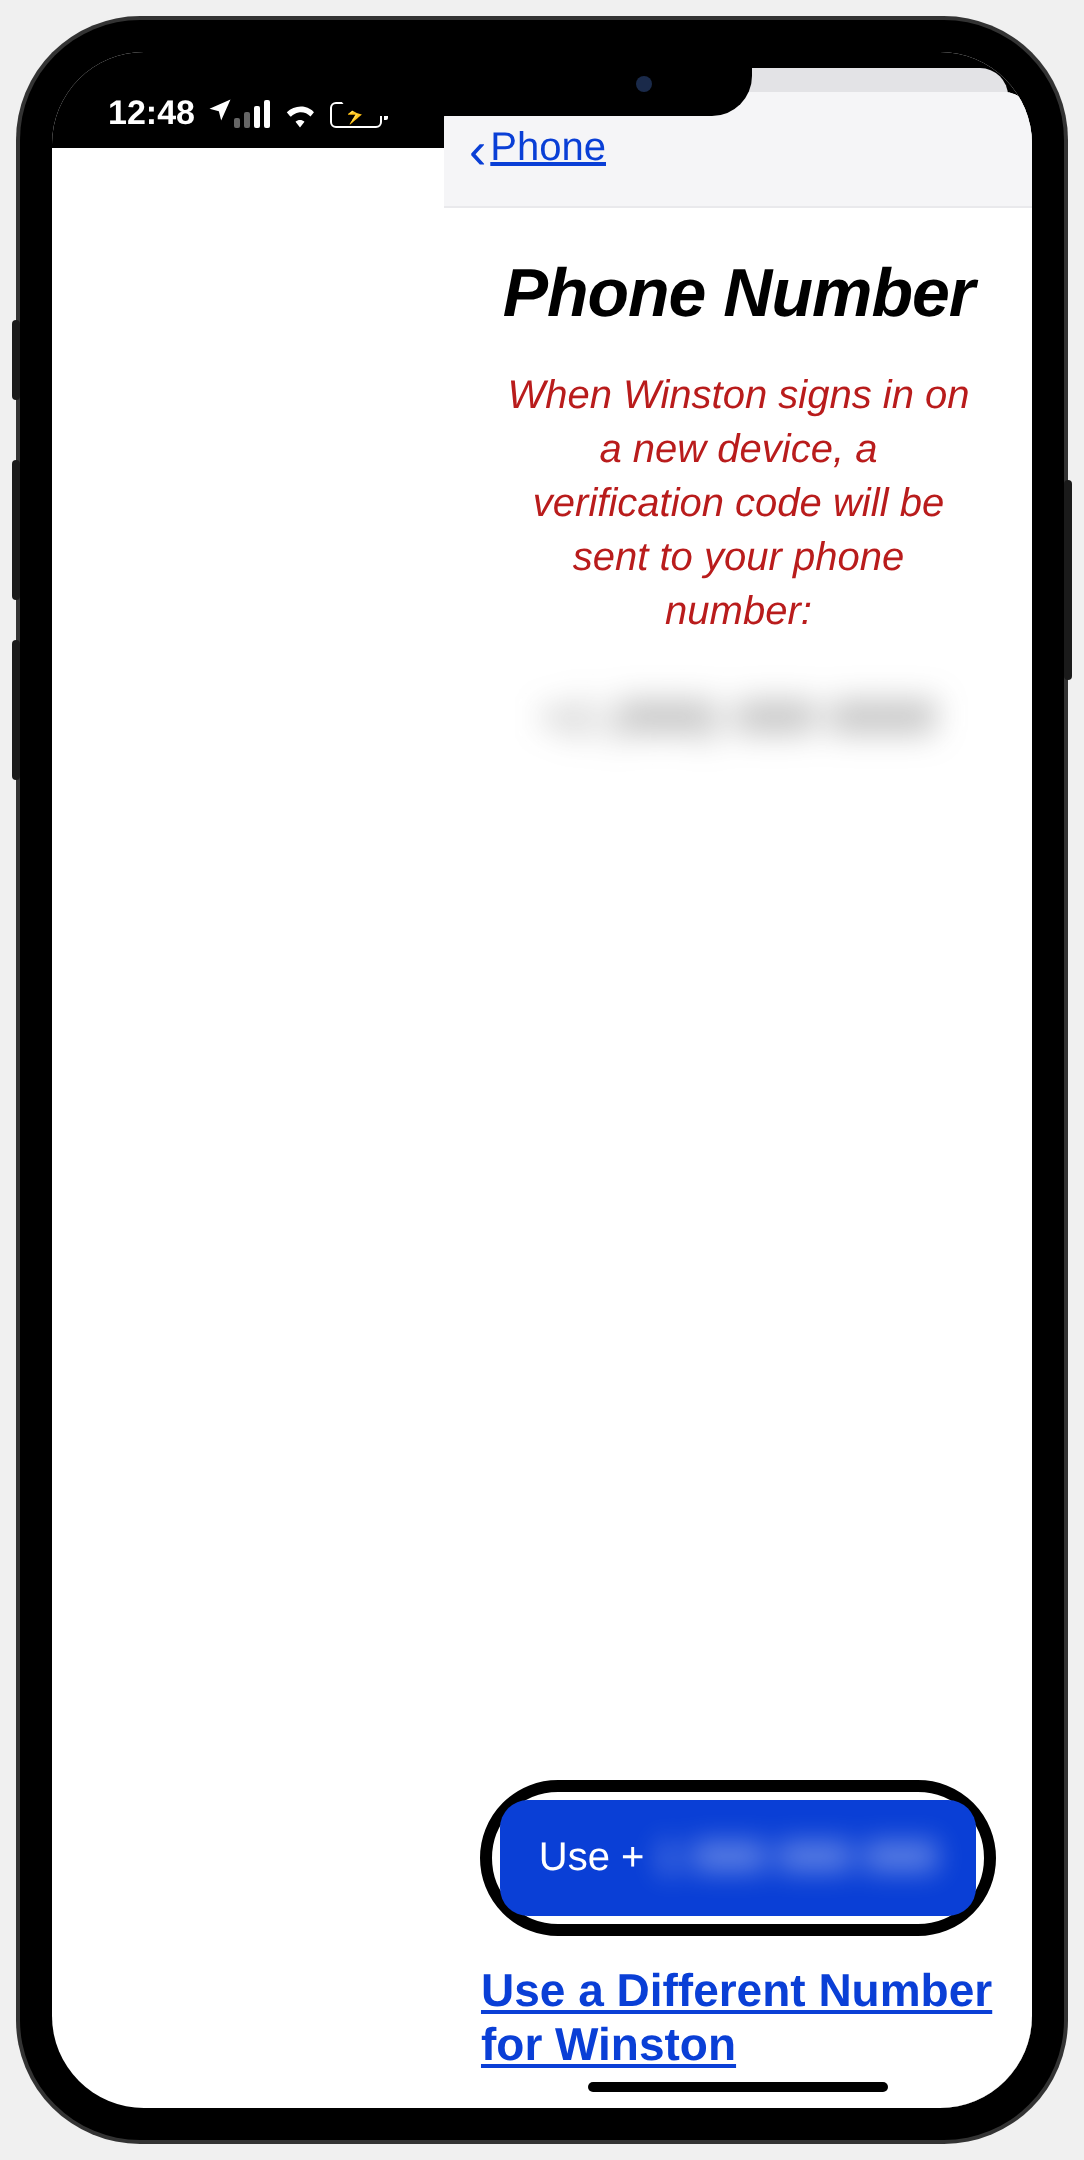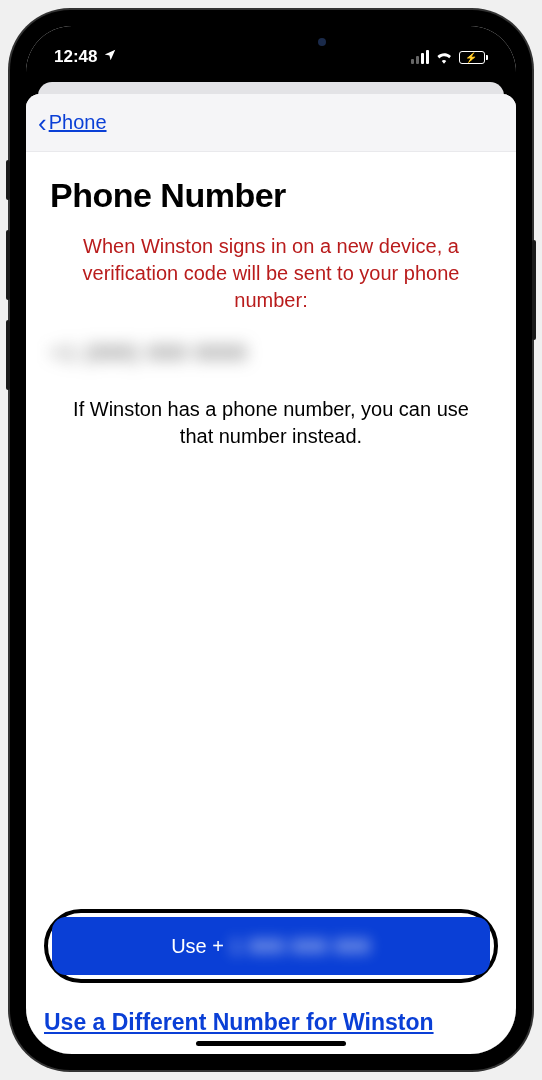--- a/index.html
+++ b/index.html
@@ -32,21 +32,21 @@
     .side-button.left3 { left: -4px; top: 310px; width: 4px; height: 70px; }
     .side-button.right1 { right: -4px; top: 230px; width: 4px; height: 100px; }
     .screen {
       width: 100%;
       height: 100%;
       background: #fff;
       border-radius: 46px;
       overflow: hidden;
       position: relative;
       display: flex;
-      flex-direction: column;
+      flex-direction: row;
     }
     .notch {
       position: absolute;
       top: 0;
       left: 50%;
       transform: translateX(-50%);
       width: 210px;
       height: 32px;
       background: #000;
       border-bottom-left-radius: 20px;
@@ -110,22 +110,22 @@
       padding: 0 12px;
     }
     .back-button {
       display:flex; align-items:center; gap:2px;
       color:#0a3fd6; font-size:20px;
       cursor:pointer;
     }
     .back-button .chev { font-size:26px; font-weight:400; line-height:1; }
     .back-button .label { text-decoration: underline; }
     .content {
-      flex:1; display:flex; flex-direction:column; align-items:flex-start;
-      padding: 24px 24px 0 24px; text-align:center;
+      flex:1; display:flex; flex-direction:column; align-items:center;
+      padding: 24px 24px 0 24px; text-align:center;font-style:italic;
     }
     .title {
       font-size: 34px; font-weight: 800; color:#000; margin-bottom:18px;
       letter-spacing:-0.5px;
     }
     .desc {
       font-size: 20px; color:#b91c1c; line-height:1.35; margin-bottom:26px;
       padding: 0 6px;
     }
     .phone-display {
@@ -135,24 +135,24 @@
       letter-spacing:1px;
     }
     .desc2 {
       font-size: 20px; color:#000; line-height:1.35;
       padding: 0 6px;
     }
     .bottom-area {
       padding: 0 18px 18px 18px;
     }
     .highlight-ring {
-      border: 4px solid #000000;
+      border: 6px solid #000000;
       border-radius: 40px;
       padding: 4px;
-      margin-bottom: 26px;
+      margin-bottom: 14px;
     }
     .primary-button {
       width:100%; height:58px; background:#0a3fd6; border:none;
       border-radius:14px; color:#fff; font-size:20px; font-weight:500;
       display:flex; align-items:center; justify-content:center; gap:6px;
       cursor:pointer;
     }
     .primary-button .blurred { filter:blur(7px); letter-spacing:1px;}
     .alt-link {
       color:#0a3fd6; font-size:23px; font-weight:600;
@@ -214,21 +214,20 @@
           <div class="back-button">
             <span class="chev">‹</span>
             <span class="label">Phone</span>
           </div>
         </div>
 
         <div class="content">
           <div class="title">Phone Number</div>
           <div class="desc">When Winston signs in on a new device, a verification code will be sent to your phone number:</div>
           <div class="phone-display">+1 (888) 888 8888</div>
-          <div class="desc2">If Winston has a phone number, you can use that number instead.</div>
         </div>
 
         <div class="bottom-area">
           <div class="highlight-ring">
             <button class="primary-button">
               <span>Use +</span>
               <span class="blurred">1 888 888 888</span>
             </button>
           </div>
           <div class="alt-link">Use a Different Number for Winston</div>

